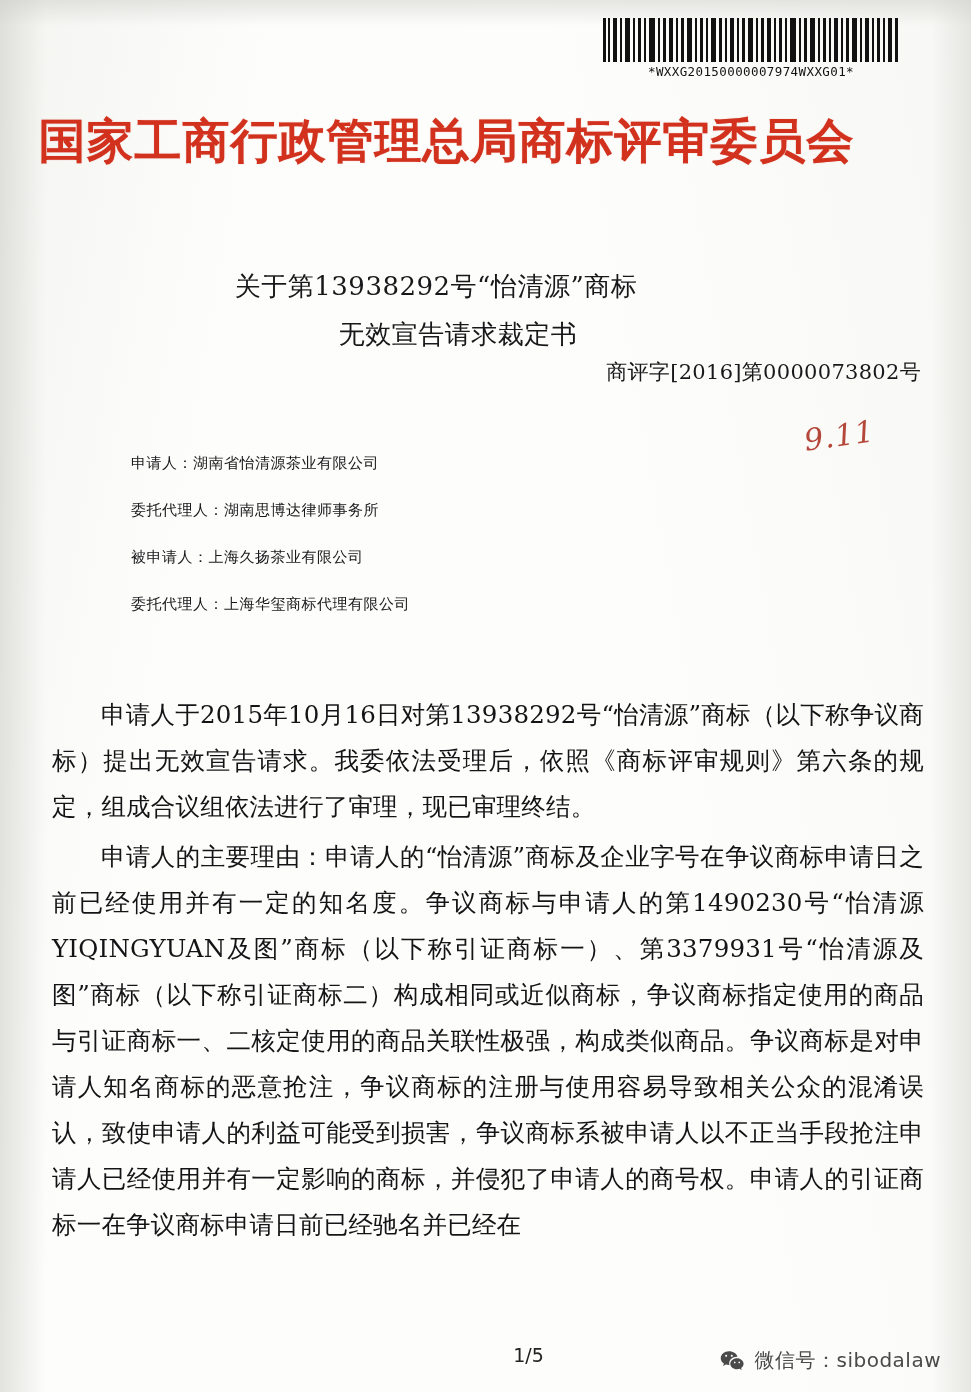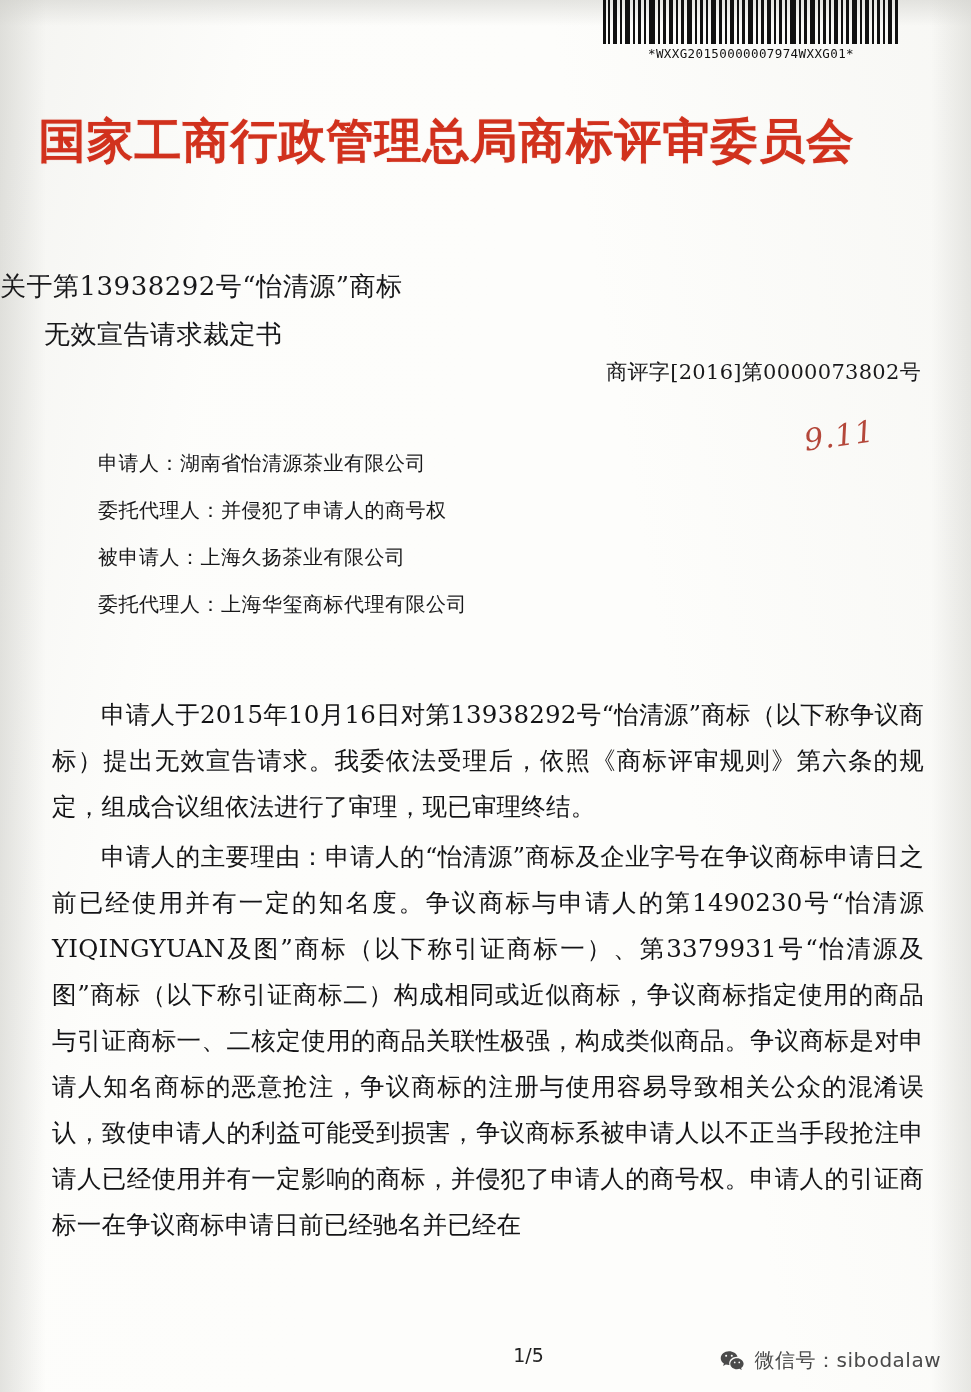--- a/index.html
+++ b/index.html
@@ -39,21 +39,21 @@
   .shade-top {
     position: absolute;
     top: 0; left: 0; right: 0; height: 26px;
     background: linear-gradient(180deg, rgba(200,200,195,0.45), rgba(255,255,255,0));
     pointer-events: none;
   }
 
   
   .barcode-wrap {
     position: absolute;
-    top: 0;
+    top: 18px;
     right: 70px;
     width: 300px;
     text-align: center;
   }
   .barcode {
     height: 44px;
     width: 300px;
     display: block;
   }
   .barcode-text {
@@ -78,21 +78,21 @@
     font-size: 47px;
     letter-spacing: 1px;
     text-shadow: 0 0 1px rgba(209,49,29,0.5);
   }
 
   .doc-title {
     position: absolute;
     top: 262px;
     left: 0;
     width: 872px;
-    text-align: left;
+    text-align: center;
     font-size: 26px;
     line-height: 48px;
     color: #18181a;
     letter-spacing: 0.5px;
   }
   .doc-title .line2 { display: block; padding-left: 44px; }
 
   .doc-number {
     position: absolute;
     top: 358px;
@@ -116,24 +116,25 @@
   }
 
   
   .parties {
     position: absolute;
     top: 440px;
     left: 98px;
     width: 780px;
   }
   .party-row {
-    font-size: 20px;
+    font-size: 15px;
     line-height: 47px;
     color: #18181a;
     white-space: nowrap;
+    margin-left: 33px;
   }
   .party-label { letter-spacing: 0.5px; }
   .party-value { letter-spacing: 0.5px; }
 
   
   .body-text {
     position: absolute;
     top: 692px;
     left: 52px;
     width: 872px;
@@ -254,21 +255,21 @@
 
   <div class="doc-number">商评字[2016]第0000073802号</div>
 
   <div class="handwriting">9.11</div>
 
   <div class="parties">
     <div class="party-row">
       <span class="party-label">申请人：</span><span class="party-value">湖南省怡清源茶业有限公司</span>
     </div>
     <div class="party-row">
-      <span class="party-label">委托代理人：</span><span class="party-value">并侵犯了申请人的商号权</span>
+      <span class="party-label">委托代理人：</span><span class="party-value">湖南思博达律师事务所</span>
     </div>
     <div class="party-row">
       <span class="party-label">被申请人：</span><span class="party-value">上海久扬茶业有限公司</span>
     </div>
     <div class="party-row">
       <span class="party-label">委托代理人：</span><span class="party-value">上海华玺商标代理有限公司</span>
     </div>
   </div>
 
   <div class="body-text">

